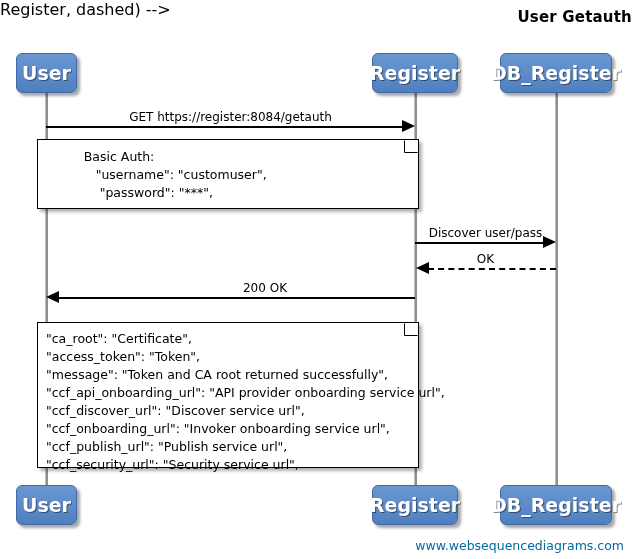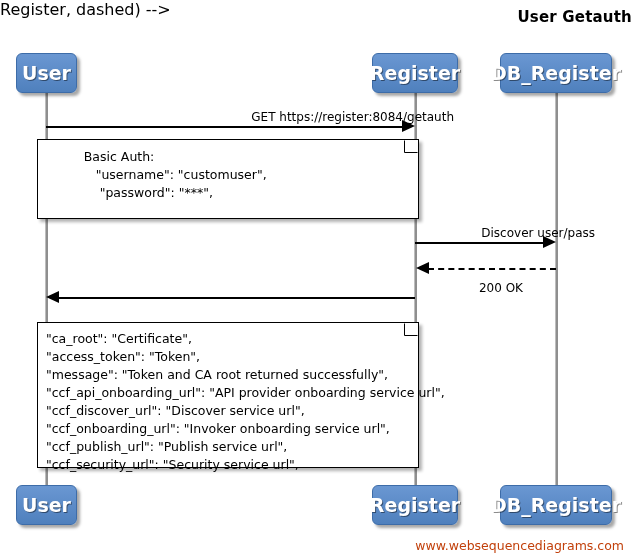--- a/index.html
+++ b/index.html
@@ -83,23 +83,22 @@
   }
   .arrow-head.left {
     border-top: 6px solid transparent;
     border-bottom: 6px solid transparent;
     border-right: 13px solid #000000;
   }
   .msg-label {
     position: absolute;
     font-size: 12px;
     white-space: nowrap;
-    text-align: right;
-    font-family: "DejaVu Sans", sans-serif;
-    padding-left: 39px;
+    text-align: center;
+    font-family: "DejaVu Sans", sans-serif;
   }
 
   
   .note {
     position: absolute;
     background: #ffffff;
     border: 1px solid #000000;
     box-shadow: 3px 3px 3px rgba(0,0,0,0.30);
     box-sizing: border-box;
   }
@@ -118,21 +117,21 @@
   }
   .note-text.centered {
     text-align: left;
   }
 
   
   .footer {
     position: absolute;
     right: 8px; bottom: 6px;
     font-size: 12.5px;
-    color: #c2410c;
+    color: #0369a1;
     font-family: "DejaVu Sans", sans-serif;
   }
 </style>
 </head>
 <body>
 
 <div id="canvas">
 
   
   <div class="diagram-title">User Getauth</div>
@@ -152,36 +151,37 @@
   <div class="participant" style="left:500px; top:53px; width:112px;">
     <span>DB_Register</span>
   </div>
 
   
   <div class="msg-label" style="left:46px; top:110px; width:369px;">GET https://register:8084/getauth</div>
   <div class="msg-line" style="left:46px; top:126px; width:357px;"></div>
   <div class="arrow-head right" style="left:402px; top:120px;"></div>
 
   
-  <div class="note" style="left:37px; top:139px; width:382px; height:80px;">
+  <div class="note" style="left:37px; top:139px; width:382px; height:70px;">
     <div class="note-corner-cut"></div>
     <svg width="14" height="14" style="position:absolute; top:0; right:0;">
       <polyline points="0.5,0.5 0.5,12.5 13.5,12.5" fill="#ffffff" stroke="#000000" stroke-width="1"></polyline>
     </svg>
     <div class="note-text centered" style="left:10px; top:8px;">         Basic Auth:
             "username": "customuser",
              "password": "***",</div>
   </div>
 
   
   <div class="msg-label" style="left:415px; top:226px; width:141px;">Discover user/pass</div>
   <div class="msg-line" style="left:415px; top:242px; width:129px;"></div>
   <div class="arrow-head right" style="left:543px; top:236px;"></div>
 
    Register, dashed) --&gt;
+  <div class="msg-label" style="left:415px; top:252px; width:141px;">OK</div>
   <div class="msg-line dashed" style="left:428px; top:268px; width:128px;"></div>
   <div class="arrow-head left" style="left:416px; top:262px;"></div>
 
   
   <div class="msg-label" style="left:46px; top:281px; width:438px;">200 OK</div>
   <div class="msg-line" style="left:59px; top:297px; width:356px;"></div>
   <div class="arrow-head left" style="left:46px; top:291px;"></div>
 
   
   <div class="note" style="left:37px; top:322px; width:382px; height:146px;">

